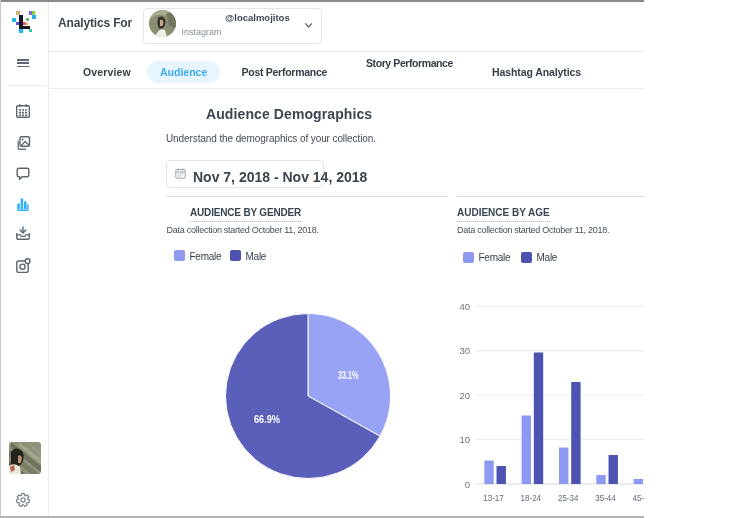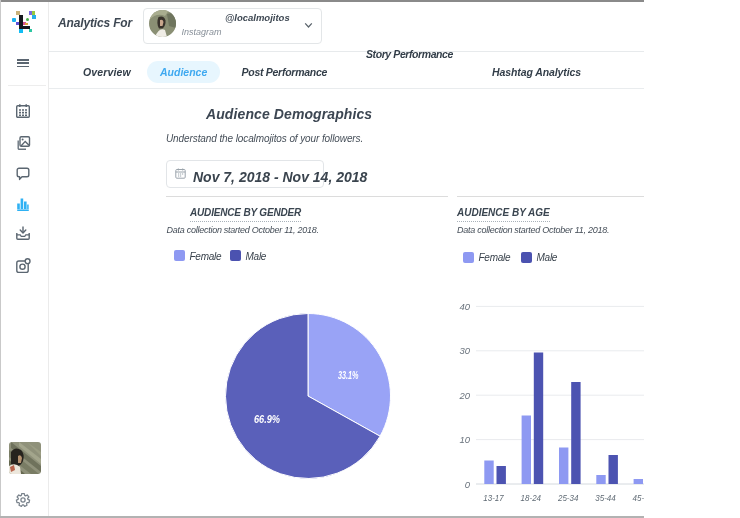--- a/index.html
+++ b/index.html
@@ -1,17 +1,17 @@
 <!DOCTYPE html>
 <html><head>
 <meta charset="utf-8">
 <style>
   html,body{margin:0;padding:0;}
   body{font-family:"Liberation Sans",sans-serif;}
-  #frame{position:relative;width:644px;height:518px;background:#fff;overflow:hidden;font-style:italic;}
+  #frame{position:relative;width:644px;height:518px;background:#fff;overflow:hidden;}
   .abs{position:absolute;}
   .txt{position:absolute;line-height:1;white-space:nowrap;}
 </style>
 </head>
 <body>
 <div id="frame">
 
   <div class="abs" style="left:0;top:0;width:48px;height:518px;background:#fff;border-right:1px solid #ebebeb;"></div>
 
   <div class="abs" style="left:15.5px;top:10.5px;width:4px;height:4.5px;background:#c9b27b;"></div>
@@ -126,25 +126,25 @@
   <div class="txt" style="left:181.5px;top:28px;font-size:9px;color:#878f98;">Instagram</div>
   <svg class="abs" style="left:304px;top:22px;" width="9" height="7" viewBox="0 0 9 7" fill="none" stroke="#5a636b" stroke-width="1.2">
     <path d="M1.2 1.3 L4.5 5 L7.8 1.3"></path>
   </svg>
 
   <div class="abs" style="left:49px;top:52px;width:691px;height:36px;background:#fff;border-bottom:1px solid #e9ecee;"></div>
   <div class="txt" style="left:76px;top:66.5px;font-size:10.5px;letter-spacing:0.15px;font-weight:bold;color:#333e49;margin-left:7px;">Overview</div>
   <div class="abs" style="left:147px;top:61px;width:73px;height:21.5px;background:#e7f6fe;border-radius:11px;"></div>
   <div class="txt" style="left:160px;top:66.5px;font-size:10.5px;font-weight:bold;color:#3fa9f0;">Audience</div>
   <div class="txt" style="left:241.5px;top:66.5px;font-size:10.5px;letter-spacing:-0.27px;font-weight:bold;color:#333e49;">Post Performance</div>
-  <div class="txt" style="left:366px;top:49px;font-size:10.5px;letter-spacing:-0.41px;font-weight:bold;color:#333e49;">Story Performance</div>
+  <div class="txt" style="left:366px;top:58px;font-size:10.5px;letter-spacing:-0.41px;font-weight:bold;color:#333e49;">Story Performance</div>
   <div class="txt" style="left:492px;top:66.5px;font-size:10.5px;letter-spacing:-0.1px;font-weight:bold;color:#333e49;">Hashtag Analytics</div>
 
   <div class="txt" style="left:166px;top:107px;font-size:14px;letter-spacing:0.1px;font-weight:bold;color:#3c4652;margin-left:40px;">Audience Demographics</div>
-  <div class="txt" style="left:166px;top:133.5px;font-size:10px;letter-spacing:-0.1px;color:#454e58;">Understand the localmojitos of your followers.</div>
+  <div class="txt" style="left:166px;top:133.5px;font-size:10px;letter-spacing:-0.1px;color:#454e58;">Understand the demographics of your collection.</div>
 
   <div class="abs" style="left:166px;top:160px;width:156px;height:26px;border:1px solid #e2e5e8;border-radius:4px;"></div>
   <svg class="abs" style="left:175px;top:168px;" width="11" height="11" viewBox="0 0 11 11" fill="none" stroke="#9aa3ab" stroke-width="1">
     <rect x="0.8" y="1.5" width="9.4" height="8.7" rx="1"></rect>
     <line x1="0.8" y1="4" x2="10.2" y2="4"></line>
     <line x1="3.3" y1="0.5" x2="3.3" y2="2.5"></line>
     <line x1="7.7" y1="0.5" x2="7.7" y2="2.5"></line>
     <g stroke-width="1.2">
         <line x1="3" y1="6" x2="4.2" y2="6"></line>
         <line x1="5" y1="6" x2="6.2" y2="6"></line>

